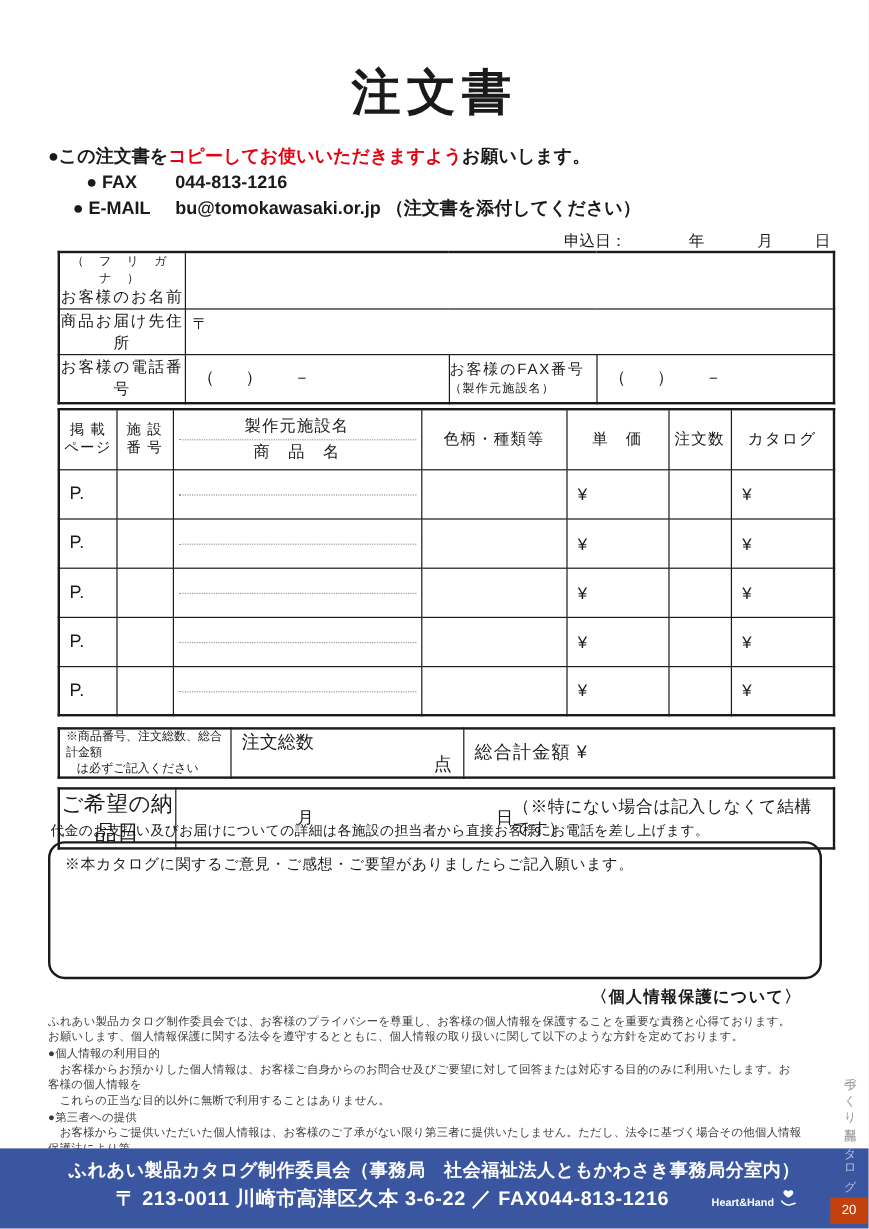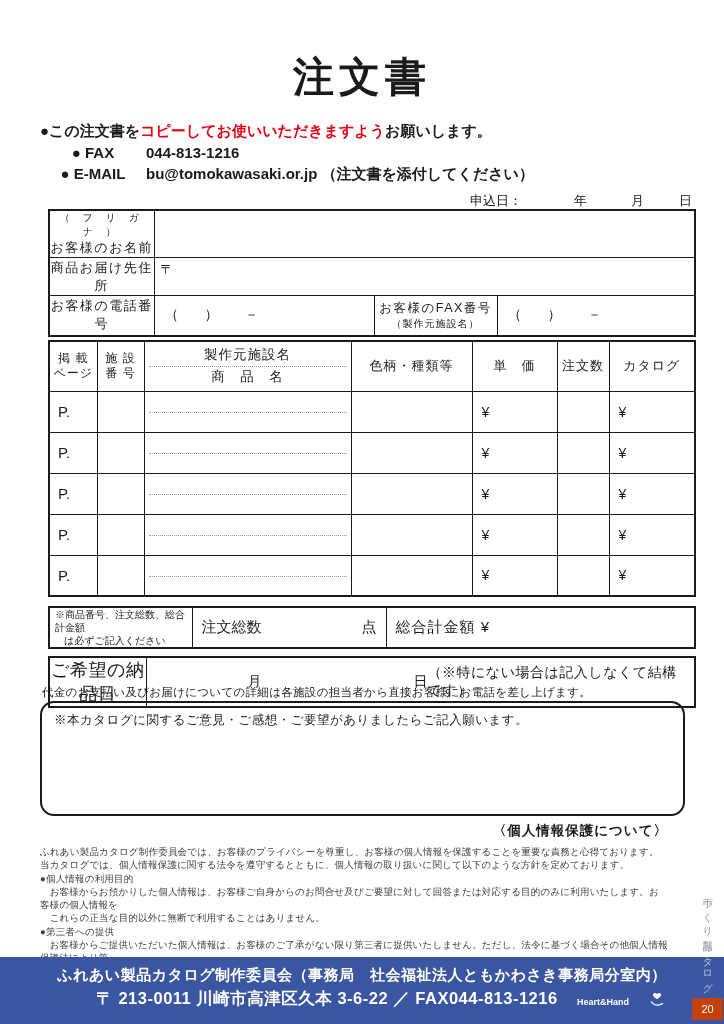--- a/index.html
+++ b/index.html
@@ -27,42 +27,42 @@
   table { border-collapse:collapse; table-layout:fixed; }
   .frame-table { position:absolute; left:48px; border:2px solid #1a1a1a; }
   .frame-table td, .frame-table th { border:1px solid #1a1a1a; font-weight:normal; }
 
   
   .cust { top:209px; width:646px; }
   .cust .lbl { text-align:center; font-size:13px; letter-spacing:1.5px; }
   .furigana { font-size:10px; letter-spacing:5px; }
   .postal { vertical-align:top; padding:3px 6px; font-size:13px; }
   .fmt { font-size:14px; padding-left:10px; letter-spacing:6px; }
-  .faxlbl div { text-align:center; }
+  .faxlbl div { text-align:left; }
   .fax-main { font-size:12.5px; }
   .fax-sub { font-size:10px; letter-spacing:1px; }
 
   
   .order { top:340px; width:646px; }
   .order th { text-align:center; font-size:13px; letter-spacing:1px; }
   .order .th-small { font-size:12px; line-height:15px; }
   .maker-head { display:flex; flex-direction:column; justify-content:space-between; height:44px; padding:2px 0; font-size:13.5px; }
   .dotline { border-top:1.5px dotted #999; margin:0 4px; }
   .order td { height:41px; position:relative; }
   .cell-page { font-size:15px; padding-left:8px; }
   .cell-yen { font-size:14px; padding-left:9px; }
   .prod-dots { position:absolute; left:4px; right:4px; top:52%; border-top:1.5px dotted #999; }
 
   
   .totals { top:606px; width:646px; }
   .totals td { height:40px; }
   .tot-note { font-size:10px; line-height:13px; padding-left:5px; }
   .tot-note .ind { padding-left:9px; }
   .tot-mid { font-size:15px; }
-  .tot-mid .inner { display:flex; padding:0 9px; }
+  .tot-mid .inner { display:flex; padding:0 9px;flex-direction:column; }
   .tot-mid .pts { margin-left:auto; }
   .tot-right { font-size:15px; padding-left:9px; letter-spacing:1px; }
 
   
   .deliv { top:656px; width:646px; }
   .deliv td { height:31px; }
   .deliv .lbl { text-align:center; font-size:18px; letter-spacing:0.5px; }
   .deliv-inner { display:flex; align-items:center; font-size:14px; padding:0 3px; }
   .dv-month { margin-left:98px; }
   .dv-day { margin-left:152px; }
@@ -75,21 +75,21 @@
     border:2px solid #1a1a1a; border-radius:14px; padding:9px 12px; font-size:12.5px; letter-spacing:0.5px;
   }
 
   .privacy { position:absolute; left:40px; top:822px; width:628px; }
   .privacy h3 { font-size:13.5px; font-weight:700; letter-spacing:1px; margin-bottom:5px;text-align:right; }
   .privacy .pline { font-size:9.5px; line-height:13.3px; color:#3c3c3c; letter-spacing:0.2px; }
 
   .footer { position:absolute; left:0; top:957px; width:724px; height:67px; background:#3a56a0; color:#ffffff; }
   .f-line1 { margin-top:9px; text-align:center; font-size:15px; font-weight:700; letter-spacing:0.5px; }
   .f-line2 { margin-top:3px; text-align:center; font-size:16.5px; font-weight:700; letter-spacing:0.5px; padding-right:70px; }
-  .brand { position:absolute; right:58px; bottom:11px; display:flex; align-items:center; gap:19px; }
+  .brand { position:absolute; right:58px; bottom:11px; display:flex; align-items:center; gap:3px; }
   .brand-text { font-size:9px; font-weight:700; color:#fff; }
   .pagebox {
     position:absolute; right:1px; top:41px; width:31px; height:22px;
     background:#c2410c; color:#fff; font-size:11px; display:flex; align-items:center; justify-content:center;
   }
   .sidevert {
     position:absolute; right:10px; top:890px; height:106px; z-index:5;
     writing-mode:vertical-rl; font-size:10px; letter-spacing:2px;
   }
   .sv-upper { color:#9a9a9a; }
@@ -282,21 +282,21 @@
 
   <div class="paynote">代金のお支払い及びお届けについての詳細は各施設の担当者から直接お客様にお電話を差し上げます。</div>
 
   <div class="feedback">
     <span>※本カタログに関するご意見・ご感想・ご要望がありましたらご記入願います。</span>
   </div>
 
   <div class="privacy">
     <h3>〈個人情報保護について〉</h3>
     <div class="pline">ふれあい製品カタログ制作委員会では、お客様のプライバシーを尊重し、お客様の個人情報を保護することを重要な責務と心得ております。</div>
-    <div class="pline">当カタログでは、個人情報保護に関する法令を遵守するとともに、個人情報の取り扱いに関して以下のような方針を定めております。</div>
+    <div class="pline">お願いします、個人情報保護に関する法令を遵守するとともに、個人情報の取り扱いに関して以下のような方針を定めております。</div>
     <div class="pline">●個人情報の利用目的</div>
     <div class="pline">　お客様からお預かりした個人情報は、お客様ご自身からのお問合せ及びご要望に対して回答または対応する目的のみに利用いたします。お客様の個人情報を</div>
     <div class="pline">　これらの正当な目的以外に無断で利用することはありません。</div>
     <div class="pline">●第三者への提供</div>
     <div class="pline">　お客様からご提供いただいた個人情報は、お客様のご了承がない限り第三者に提供いたしません。ただし、法令に基づく場合その他個人情報保護法により第</div>
     <div class="pline">　三者への提供が認められている場合は除きます。</div>
   </div>
 
   <div class="sidevert">
     <span class="sv-upper">手づくり製品</span><span class="sv-lower">カタログ</span>

